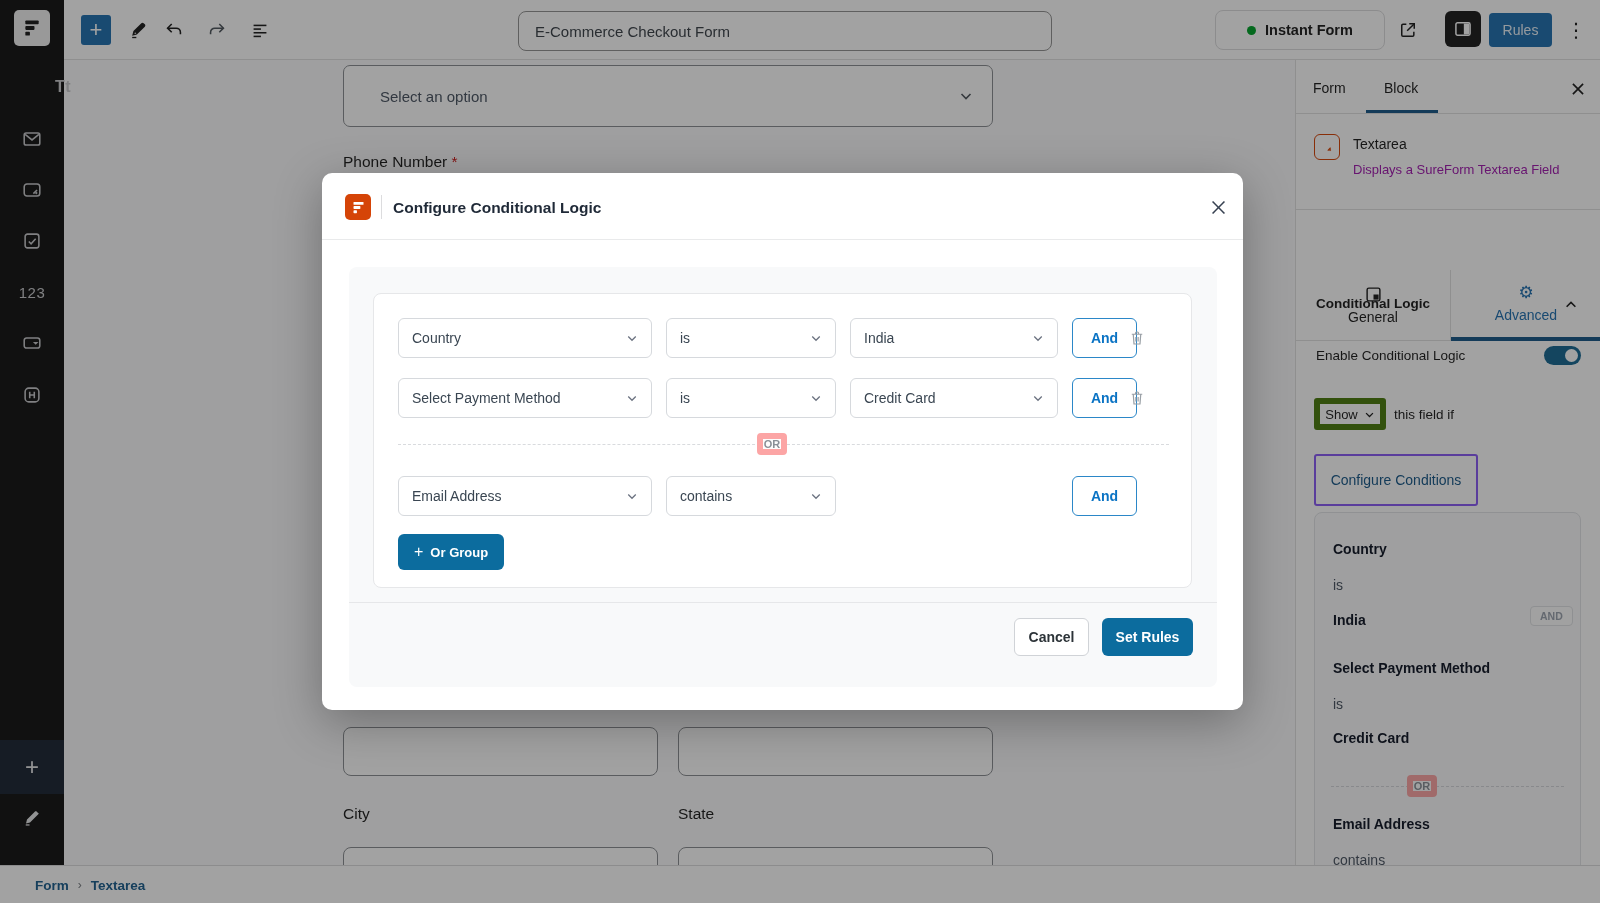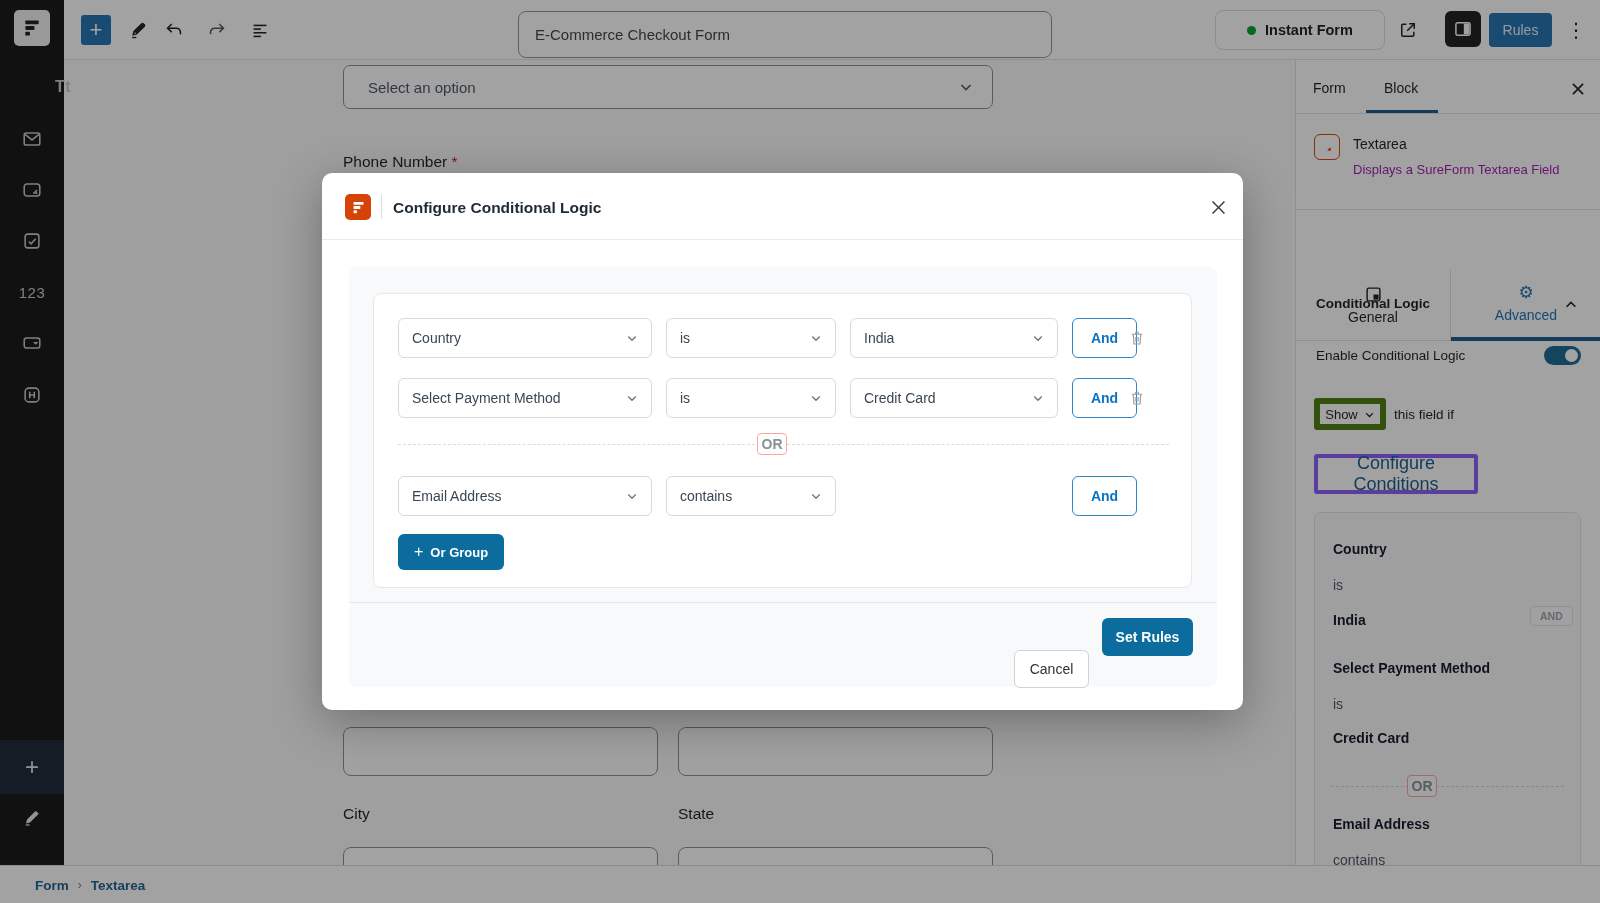--- a/index.html
+++ b/index.html
@@ -19,70 +19,70 @@
   
   .logo-tile { left:14px; top:10px; width:36px; height:36px; background:#f0f0f1; border-radius:5px; display:flex; align-items:center; justify-content:center; }
   .side-ic { left:0; width:64px; height:36px; display:flex; align-items:center; justify-content:center; color:#c8c9cc; }
   .side-txt { font-weight:700; font-size:16px; color:#c8c9cc; letter-spacing:0.5px; }
   .plus-tile { left:0px; top:740px; width:64px; height:54px; background:#1d2736; display:flex; align-items:center; justify-content:center; color:#e6e7e9; font-size:24px; font-weight:400; }
 
   
   .tb-btn { display:flex; align-items:center; justify-content:center; }
   #inserter { left:81px; top:15px; width:30px; height:30px; background:#2271b1; border-radius:3px; color:#fff; font-size:22px; }
   .tb-ic { color:#1e1e1e; }
-  #title-input { left:518px; top:11px; width:534px; height:47px; border:1px solid #949494; border-radius:8px; background:#fff; display:flex; align-items:center; padding:0 16px; font-size:15px; color:#3c434a; }
+  #title-input { left:518px; top:11px; width:534px; height:40px; border:1px solid #949494; border-radius:8px; background:#fff; display:flex; align-items:center; padding:0 16px; font-size:15px; color:#3c434a; }
   #instant-form { left:1215px; top:10px; width:170px; height:40px; border:1px solid #dcdcde; border-radius:8px; background:#fff; display:flex; align-items:center; justify-content:center; gap:9px; font-size:14.5px; font-weight:600; color:#1e1e1e; }
   .green-dot { width:9px; height:9px; border-radius:50%; background:#00a32a; }
   #panel-toggle { left:1445px; top:11px; width:36px; height:36px; background:#1e1e1e; border-radius:6px; }
   #save-btn { left:1489px; top:13px; width:63px; height:34px; background:#2271b1; border-radius:4px; color:#eaf2f8; font-size:14px; font-weight:500; }
   #kebab { left:1562px; top:15px; width:28px; height:30px; font-size:20px; color:#1e1e1e; letter-spacing:0; }
 
   
   .fld { background:#fff; border:1px solid #8c8f94; border-radius:7px; }
-  #cv-select { left:279px; top:5px; width:650px; height:44px; display:flex; align-items:center; justify-content:space-between; padding:0 18px 0 24px; font-size:15px; color:#4b5563; }
+  #cv-select { left:279px; top:5px; width:650px; height:62px; display:flex; align-items:center; justify-content:space-between; padding:0 18px 0 36px; font-size:15px; color:#4b5563; }
   .cv-label { font-size:15.5px; color:#1e1e1e; }
   .req { color:#cc1818; }
 
   
   .ptab { font-size:14px; color:#1e1e1e; }
   .blk-icon { width:26px; height:26px; border:1.5px solid #d54407; border-radius:6px; color:#d54407; display:flex; align-items:center; justify-content:center; }
   .subtab { top:210px; height:71px; display:flex; flex-direction:column; align-items:center; justify-content:center; gap:6px; font-size:14px; }
   #subtab-general { left:1295px; width:155px; color:#1e1e1e; border-bottom:1px solid #e0e0e0; border-right:1px solid #e0e0e0; }
   #subtab-advanced { left:1450px; width:150px; color:#2271b1; border-bottom:4px solid #1a5a8a; }
   .sec-title { font-size:13.5px; font-weight:700; color:#1e1e1e; }
   .pnl-label { font-size:13.5px; color:#1e1e1e; }
   .toggle { width:37px; height:19px; border-radius:10px; background:#1a6a94; position:relative; }
   .toggle .knob { position:absolute; right:3px; top:3px; width:13px; height:13px; border-radius:50%; background:#fff; }
   #show-dd { left:1313px; top:398px; width:72px; height:32px; border:6px solid #4d7c0f; border-radius:3px; background:#fff; display:flex; align-items:center; justify-content:center; gap:6px; font-size:13px; color:#1e1e1e; }
-  #configure-conditions { left:1313px; top:454px; width:164px; height:40px; border:4px solid #8b5cf6; border-radius:3px; background:transparent; color:#1a5a8a; font-size:18px; font-weight:500; display:flex; align-items:center; justify-content:center; }
+  #configure-conditions { left:1313px; top:454px; width:164px; height:52px; border:2px solid #8b5cf6; border-radius:3px; background:transparent; color:#1a5a8a; font-size:14px; font-weight:500; display:flex; align-items:center; justify-content:center; }
   #summary-card { left:1313px; top:512px; width:267px; height:368px; background:#fbfbfc; border:1px solid #e2e4e7; border-radius:8px; }
   .sum-field { font-size:14px; font-weight:700; color:#111827; }
   .sum-op { font-size:14px; color:#4b5563; }
   .badge { border:1px solid #e0e2e5; border-radius:4px; background:#fdfdfd; color:#9ca3af; font-size:10.5px; font-weight:600; padding:3px 9px; }
   .or-line { border-top:1px dashed #d5d7db; }
-  .or-chip { border:1px solid #fca5a5; border-radius:4px; background:#fdfdfd; color:#8a9097; font-size:14px; font-weight:600; width:30px; height:22px; display:flex; align-items:center; justify-content:center; }
+  .or-chip { border:6px solid #fca5a5; border-radius:4px; background:#fdfdfd; color:#8a9097; font-size:11px; font-weight:600; width:30px; height:22px; display:flex; align-items:center; justify-content:center; }
 
   
   #modal { left:322px; top:173px; width:921px; height:537px; background:#fff; border-radius:10px; box-shadow:0 12px 48px rgba(0,0,0,0.3); }
   .m-logo { left:23px; top:21px; width:26px; height:26px; background:#d54407; border-radius:5px; display:flex; align-items:center; justify-content:center; color:#fff; }
   .m-vdiv { left:59px; top:22px; width:1px; height:24px; background:#dcdcde; }
   .m-title { left:71px; top:26px; font-size:15.5px; font-weight:700; color:#1f2937; }
   .m-close { left:886px; top:24px; width:20px; height:20px; color:#374151; display:flex; align-items:center; justify-content:center; }
   .m-hdiv { left:0; top:66px; width:921px; height:1px; background:#e9eaeb; }
   .m-panel { left:27px; top:94px; width:868px; height:420px; background:#f8f9fa; border-radius:8px; }
   .m-card { left:24px; top:26px; width:819px; height:295px; background:#fff; border:1px solid #e6e7e9; border-radius:8px; }
   .sel { height:40px; background:#fff; border:1px solid #d6d9dd; border-radius:6px; display:flex; align-items:center; justify-content:space-between; padding:0 13px; font-size:14px; color:#3a4652; }
   .txtin { height:40px; background:#fff; border:1px solid #d6d9dd; border-radius:6px; padding:0 13px; font-size:14px; color:#3a4652; font-family:"Liberation Sans", sans-serif; width:208px; }
   .and-btn { width:65px; height:40px; border:1px solid #2b87c8; border-radius:6px; background:#fff; color:#0a73c4; font-size:14px; font-weight:700; display:flex; align-items:center; justify-content:center; }
   .trash { color:#9aa0a6; display:flex; align-items:center; justify-content:center; width:22px; height:40px; }
   .or-row-line { left:24px; top:150px; width:771px; border-top:1px dashed #d9dbde; }
   .or-row-chip { left:383px; top:139px; }
   #or-group { left:24px; top:240px; height:36px; padding:0 16px; background:#0c6c9e; border-radius:6px; color:#fff; font-size:13px; font-weight:700; display:flex; align-items:center; gap:7px; }
   .m-fdiv { left:0px; top:335px; width:868px; height:1px; background:#e6e7e9; }
-  #cancel-btn { left:665px; top:351px; width:75px; height:38px; background:#fff; border:1px solid #d0d3d7; border-radius:6px; color:#2c3338; font-size:14px; font-weight:400; display:flex; align-items:center; justify-content:center;margin-top:32px; }
+  #cancel-btn { left:665px; top:351px; width:75px; height:38px; background:#fff; border:1px solid #d0d3d7; border-radius:6px; color:#2c3338; font-size:14px; font-weight:700; display:flex; align-items:center; justify-content:center; }
   #set-rules-btn { left:753px; top:351px; width:91px; height:38px; background:#0c6c9e; border-radius:6px; color:#fff; font-size:14px; font-weight:700; display:flex; align-items:center; justify-content:center; }
 
   
   #breadcrumb { left:35px; top:0; height:38px; display:flex; align-items:center; gap:9px; font-size:13.5px; }
   .bc-link { color:#1d5f8f; font-weight:600; }
   .bc-sep { color:#787c82; font-size:12px; }
 
   svg { display:block; }
 </style>
 </head>

